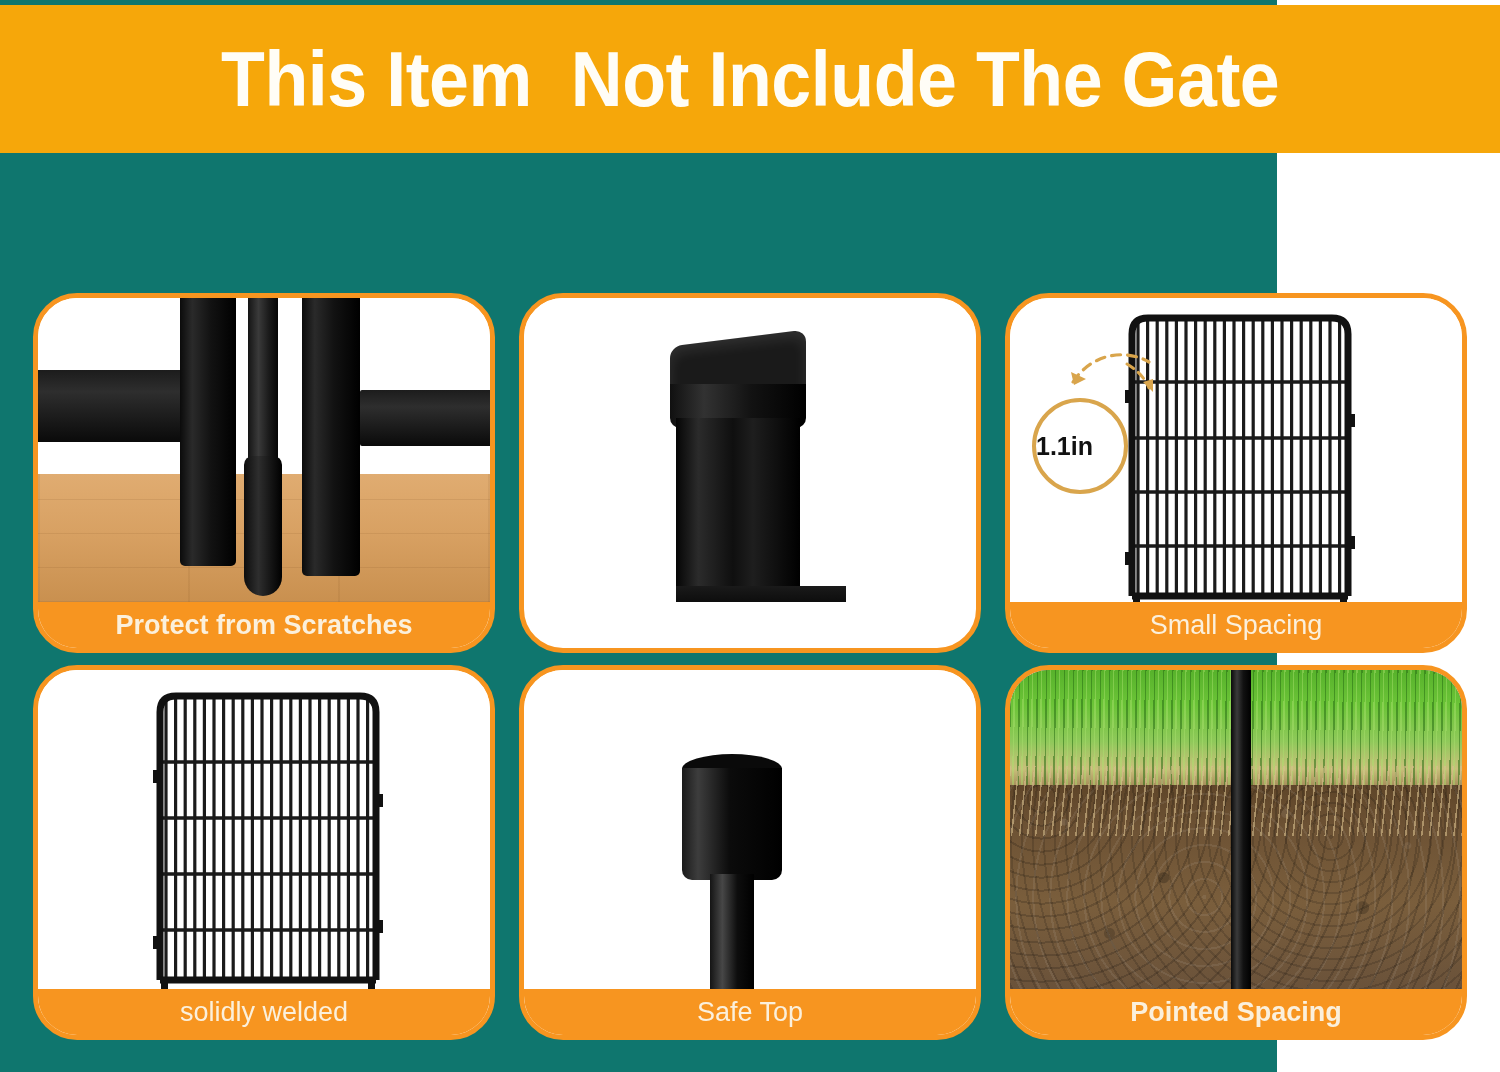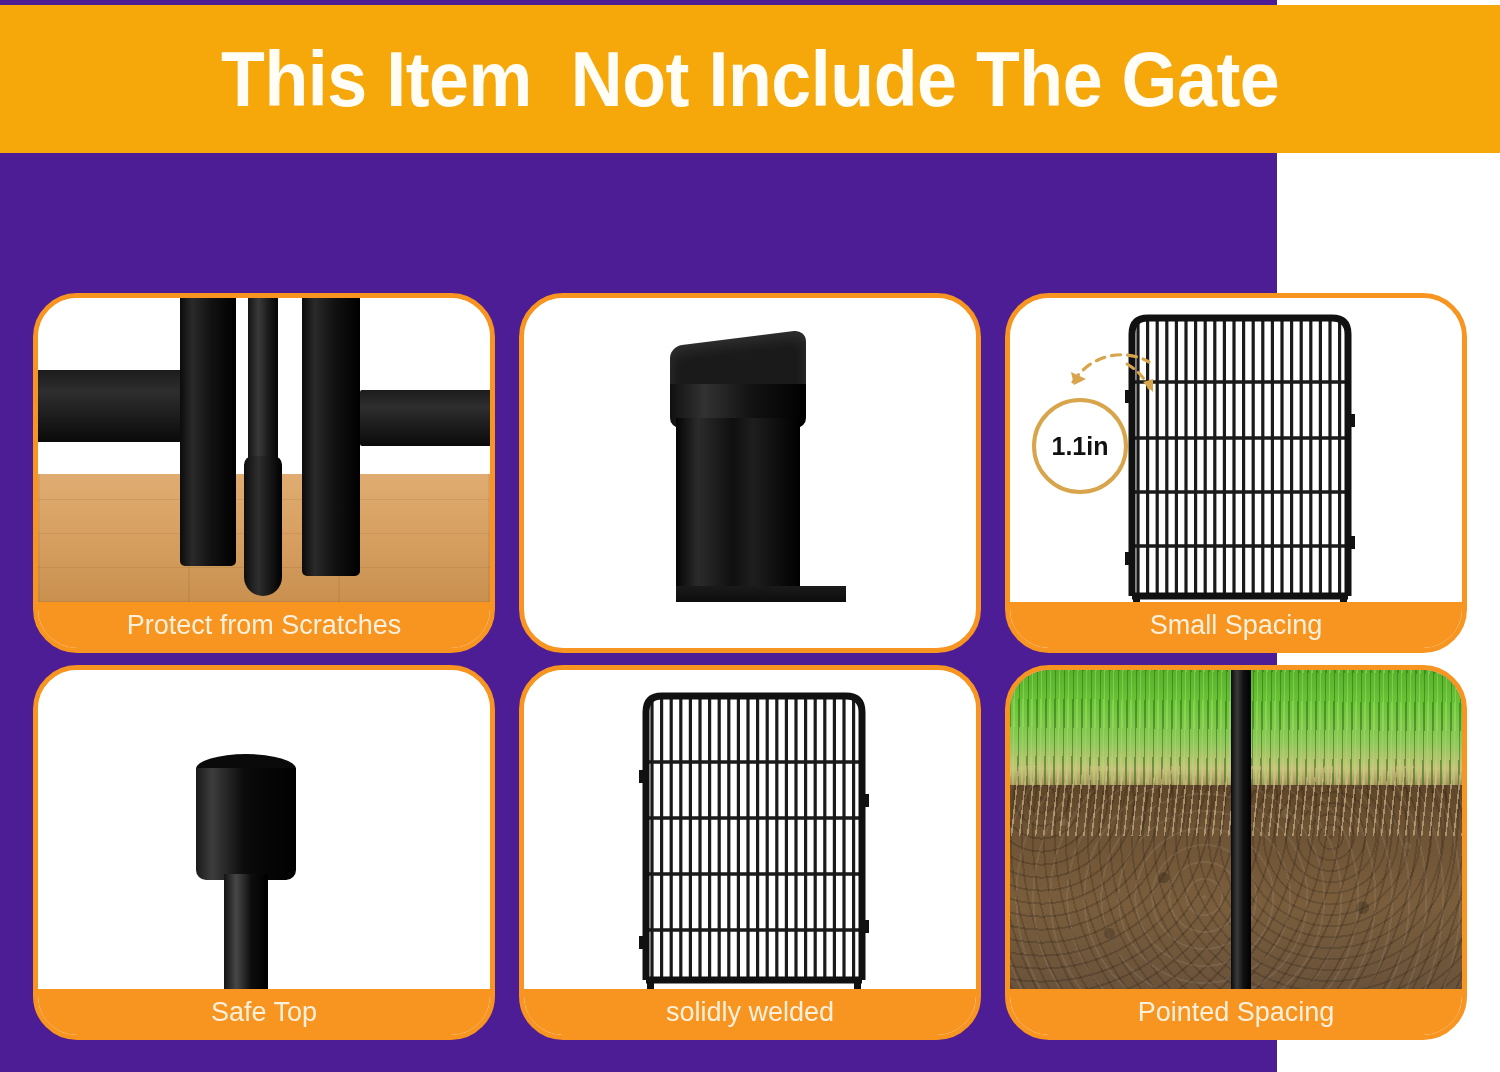--- a/index.html
+++ b/index.html
@@ -3,21 +3,21 @@
 <meta charset="utf-8">
 <style>
   * { box-sizing: border-box; margin: 0; padding: 0; }
   html, body {
     width: 1500px; height: 1072px;
     background: #ffffff;
     font-family: "Liberation Sans", sans-serif;
     overflow: hidden;
   }
 
-  .page { position: relative; width: 1277px; height: 1072px; background: #4c1d95; }
+  .page { position: relative; width: 1277px; height: 1072px; background: #0f766e; }
 
   
   .banner {
     position: absolute;
     left: 0; top: 5px;
     width: 1500px; height: 148px;
     background: #F6A70A;
     display: flex; align-items: center; justify-content: center;
   }
   .banner-title {
@@ -59,21 +59,21 @@
   .caption {
     position: absolute;
     left: 0; right: 0; bottom: 0;
     height: 46px;
     background: #F79520;
     display: flex; align-items: center; justify-content: center;
     color: #FBF0DC;
     font-size: 27px;
     line-height: 1;
   }
-  .caption.bold { font-weight: normal; }
+  .caption.bold { font-weight: bold; }
   .caption.light { font-weight: normal; margin-top: 32px; }
 
   
   .floor {
     position: absolute; left: 0; right: 0; bottom: 0; height: 42%;
     background:
       repeating-linear-gradient(0deg,
         rgba(120,75,30,0.13) 0px, rgba(120,75,30,0.13) 1.5px,
         rgba(0,0,0,0) 1.5px, rgba(0,0,0,0) 34px),
       repeating-linear-gradient(90deg,
@@ -124,21 +124,21 @@
   }
 
   
   .fence-wrap { position: absolute; }
 
   
   .callout-circle {
     position: absolute;
     border: 4px solid #D9A54C;
     border-radius: 50%;
-    display: flex; align-items: center; justify-content: center;
+    display: flex; align-items: center; 
     color: #111;
     font-weight: bold;
     font-size: 25px;
     background: transparent;
   }
 
   
   .cap-cyl-top {
     position: absolute;
     background: #0a0a0a;
@@ -294,29 +294,20 @@
           <path d="M6 26 L9 39 L21 33 Z" fill="#D9A54C"></path>
           <path d="M62 18 C 72 24, 80 32, 84 42" fill="none" stroke="#D9A54C" stroke-width="3" stroke-dasharray="8 6" stroke-linecap="round"></path>
           <path d="M78 36 L88 46 L88 33 Z" fill="#D9A54C"></path>
         </svg>
 
         <div class="callout-circle" style="left:22px; top:100px; width:96px; height:96px;">
           <span>1.1in</span>
         </div>
       </div>
       <div class="caption light">Small Spacing</div>
-    </div>
-
-    <div class="panel">
-      <div class="panel-media">
-        <div class="cap-cyl-top" style="left:158px; top:84px; width:100px; height:30px;"></div>
-        <div class="cap-cyl-body" style="left:158px; top:98px; width:100px; height:112px;"></div>
-        <div class="cap-rod" style="left:186px; top:204px; width:44px; height:120px;"></div>
-      </div>
-      <div class="caption light">Safe Top</div>
     </div>
 
     <div class="panel">
       <div class="panel-media">
         <svg class="fence-wrap" style="left:110px; top:18px;" width="240" height="308" viewBox="0 0 240 308">
           <g stroke="#1a1a1a" stroke-width="3.2">
             <line x1="18" y1="8" x2="18" y2="292"></line>
               <line x1="27.6" y1="8" x2="27.6" y2="292"></line>
             <line x1="37.2" y1="8" x2="37.2" y2="292"></line>
               <line x1="46.8" y1="8" x2="46.8" y2="292"></line>
@@ -353,20 +344,29 @@
           <rect x="5" y="248" width="9" height="13" fill="#111"></rect>
           <rect x="226" y="106" width="9" height="13" fill="#111"></rect>
           <rect x="226" y="232" width="9" height="13" fill="#111"></rect>
         </svg>
       </div>
       <div class="caption light">solidly welded</div>
     </div>
 
     <div class="panel">
       <div class="panel-media">
+        <div class="cap-cyl-top" style="left:158px; top:84px; width:100px; height:30px;"></div>
+        <div class="cap-cyl-body" style="left:158px; top:98px; width:100px; height:112px;"></div>
+        <div class="cap-rod" style="left:186px; top:204px; width:44px; height:120px;"></div>
+      </div>
+      <div class="caption light">Safe Top</div>
+    </div>
+
+    <div class="panel">
+      <div class="panel-media">
         <div class="soil-scene">
           <div class="soil-layer">
             <div class="soil-grain"></div>
           </div>
           <div class="grass-layer">
             <div class="grass-blades"></div>
           </div>
           <div class="root-zone"></div>
           <div class="stake-in-soil"></div>
         </div>

